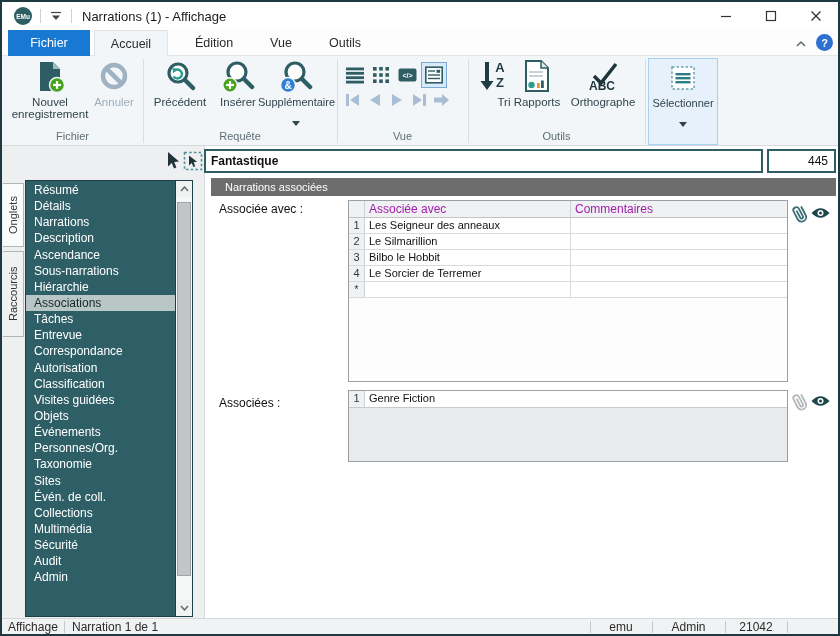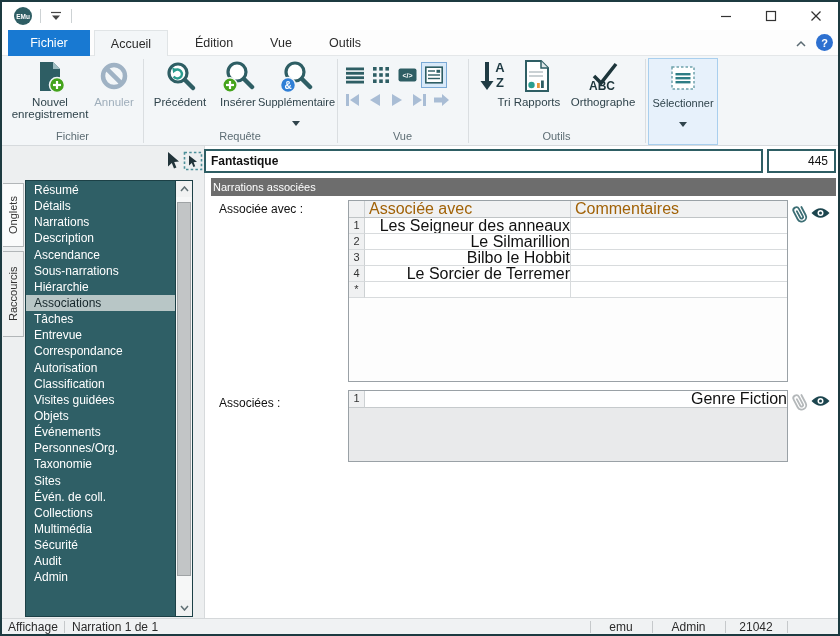--- a/index.html
+++ b/index.html
@@ -50,31 +50,31 @@
   .sb-items { position:absolute; left:0; top:1px; width:149px; }
   .sb-item { height:16.15px; line-height:16.15px; font-size:12px; color:#fff; padding-left:8px; white-space:nowrap; overflow:hidden; }
   .sb-item.selected { background:#b8c6c6; color:#15262a; }
   .sb-scroll { position:absolute; right:0; top:0; width:17px; height:435px; background:#f6f7f7; border-left:1px solid #1c4046; }
   .sb-up,.sb-down { position:absolute; left:0; width:16px; height:16px; display:flex; align-items:center; justify-content:center; background:#f1f2f2; }
   .sb-up { top:0; } .sb-down { bottom:0; }
   .sb-thumb { position:absolute; left:1px; top:21px; width:14px; height:374px; background:#c2c5c6; border:1px solid #9fa3a5; }
   .rec-box { position:absolute; top:147px; height:24px; background:#fff; border:2px solid #2e5e64; display:flex; align-items:center; }
   .rec-title { left:202px; width:559px; font-weight:bold; font-size:12px; color:#111; padding-left:5px; }
   .rec-num { left:765px; width:69px; font-size:12px; color:#111; justify-content:flex-end; padding-right:6px; }
-  .section-bar { position:absolute; left:209px; top:176px; width:625px; height:18px; background:#6d6d6d; color:#fff; font-size:11px; display:flex; align-items:center; padding-left:2px; }
+  .section-bar { position:absolute; left:209px; top:176px; width:625px; height:18px; background:#6d6d6d; color:#fff; font-size:11px; display:flex; align-items:center; padding-left:14px; }
   .fld-label { position:absolute; font-size:12px; color:#111; }
   
   .grid { position:absolute; left:346px; width:440px; border:1px solid #9aa1a6; background:#fdfdfd; overflow:hidden; }
   .g-head { display:flex; height:17px; background:#f0f1f2; border-bottom:1px solid #c0c4c6; }
-  .gh { font-size:16px; color:#a16207; line-height:16px; }
+  .gh { font-size:12px; color:#a21caf; line-height:16px; }
   .gh.num { width:16px; border-right:1px solid #cdd1d3; }
   .gh.val { width:206px; border-right:1px solid #cdd1d3; padding-left:4px; }
   .gh.com { flex:1; padding-left:4px; }
   .g-row { display:flex; height:16px; background:#fff; }
-  .gc { font-size:16px; color:#111; line-height:15px; overflow:hidden; white-space:nowrap;text-align:right; }
+  .gc { font-size:11px; color:#111; line-height:15px; overflow:hidden; white-space:nowrap; }
   .gc.num { width:16px; background:#f0f1f2; border-right:1px solid #cdd1d3; border-bottom:1px solid #d8dbdd; text-align:center; font-size:11px; color:#333; }
   .gc.val { width:206px; border-right:1px solid #d8dbdd; border-bottom:1px solid #d8dbdd; padding-left:4px; }
   .gc.com { flex:1; border-bottom:1px solid #d8dbdd; }
   .grid2 { background:#e9eaeb; }
   .grid2 .g-row { height:17px; }
   .grid2 .gc.val { width:auto; flex:1; border-right:none; border-bottom:1px solid #c6cacc; }
   .grid2 .gc.num { border-bottom:1px solid #c6cacc; }
   .att-icon { position:absolute; }
   
   .statusbar { position:absolute; left:0; top:616px; width:836px; height:16px; background:#f0f2f3; border-top:1px solid #d5d8da; font-size:12px; color:#2b2b2b; }
@@ -92,20 +92,21 @@
         <span>EMu</span>
       </div>
     <div class="tb-sep"></div>
     <div class="qat-caret">
       <svg width="12" height="10" viewBox="0 0 12 10">
           <line x1="1" y1="1.5" x2="11" y2="1.5" stroke="#444" stroke-width="1.2"></line>
           <polygon points="2,4.5 10,4.5 6,9" fill="#444"></polygon>
         </svg>
     </div>
     <div class="tb-sep"></div>
+    <span class="wtitle">Narrations (1) - Affichage</span>
     <div class="win-controls">
       <div class="win-btn">
           <svg width="12" height="12" viewBox="0 0 12 12">
             <line x1="1" y1="6.5" x2="11" y2="6.5" stroke="#333" stroke-width="1.2"></line>
           </svg>
         </div>
       <div class="win-btn">
           <svg width="12" height="12" viewBox="0 0 12 12">
             <rect x="1.5" y="1.5" width="9" height="9" fill="none" stroke="#333" stroke-width="1.2"></rect>
           </svg>

